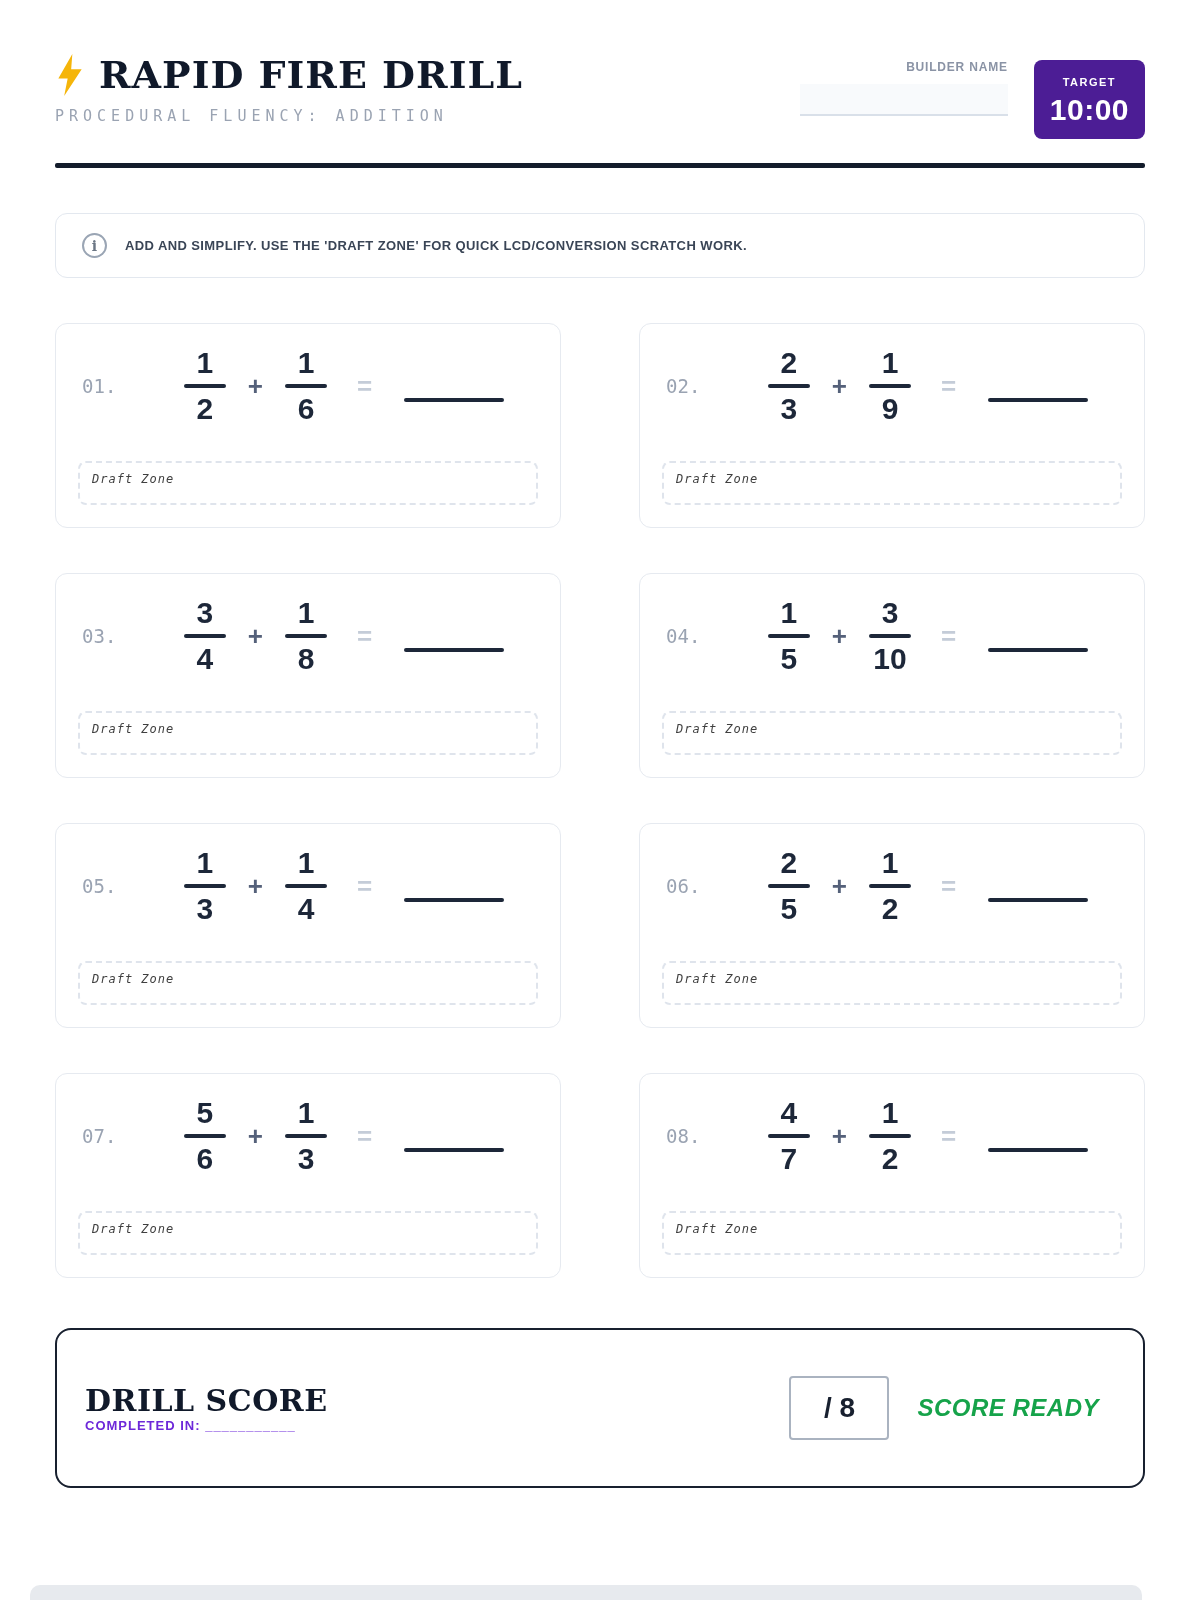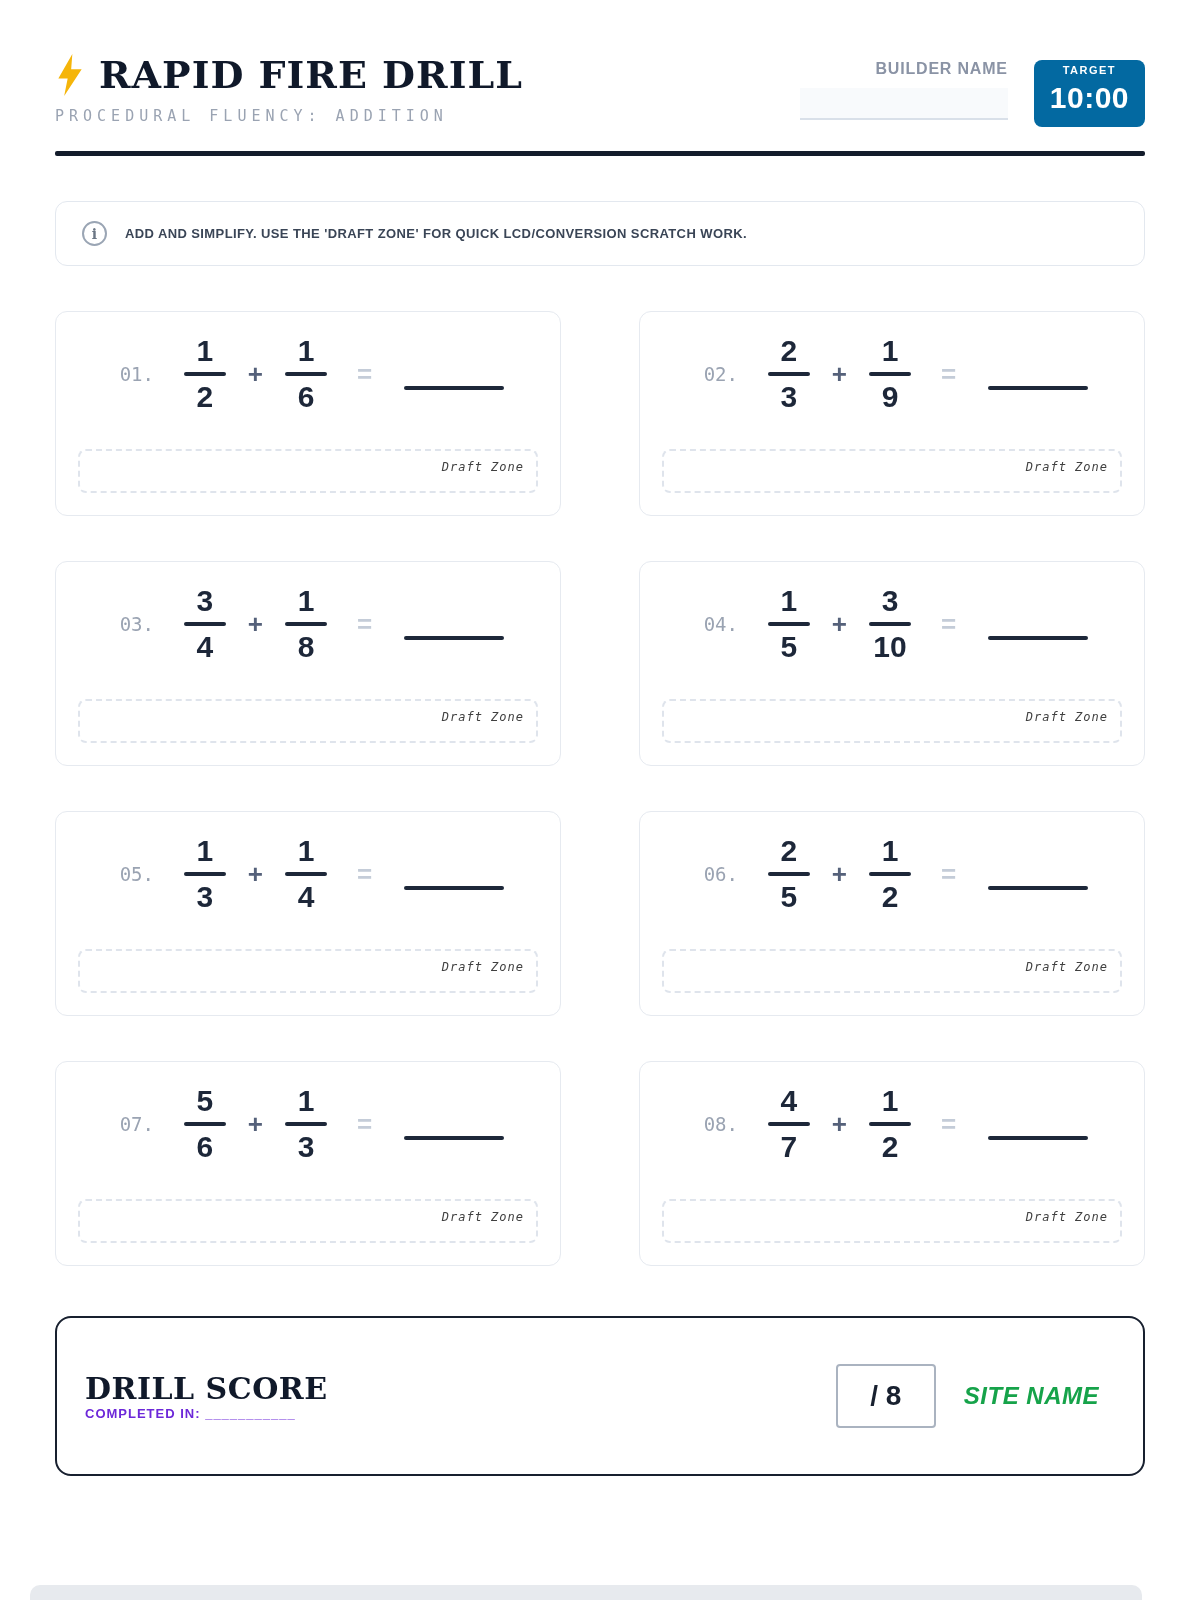--- a/index.html
+++ b/index.html
@@ -8,36 +8,36 @@
   .page { position:relative; width:1200px; height:1600px; padding:52px 55px 0 55px; }
 
   
   .header { display:flex; justify-content:space-between; align-items:flex-start; }
   .brand .title-row { display:flex; align-items:center; gap:14px; }
   .bolt { width:30px; height:42px; flex:0 0 auto; }
   .page-title { font-family:"DejaVu Serif", serif; font-weight:bold; font-size:38px; letter-spacing:1px; color:#10192a; }
   .subtitle { margin-top:10px; font-family:"DejaVu Sans Mono", monospace; font-size:15px; letter-spacing:5px; color:#9aa3b2; }
   .header-right { display:flex; align-items:flex-start; gap:26px; padding-top:8px; }
   .builder { display:flex; flex-direction:column; align-items:flex-end; }
-  .builder-label { font-size:16px; font-weight:bold; letter-spacing:0.8px; color:#8a93a5; }
+  .builder-label { font-size:12px; font-weight:bold; letter-spacing:0.8px; color:#8a93a5; }
   .builder-input { margin-top:10px; width:208px; height:32px; border:none; outline:none; background:#f8fafc; border-bottom:2px solid #d9e0e9; font-size:15px; padding:0 8px; color:#18202f; }
-  .target-box { background:#0369a1; color:#ffffff; border-radius:8px; padding:4px 16px 12px 16px; text-align:center; min-width:106px; }
+  .target-box { background:#4c1d95; color:#ffffff; border-radius:8px; padding:16px 16px 12px 16px; text-align:center; min-width:106px; }
   .target-label { font-size:11px; font-weight:bold; letter-spacing:1.5px; }
   .target-time { margin-top:5px; font-size:30px; font-weight:bold; letter-spacing:0.5px; }
 
   .divider { margin-top:24px; height:5px; background:#131c2b; border-radius:2px; }
 
   
   .banner { margin-top:45px; border:1px solid #e3e8ef; border-radius:12px; padding:19px 26px; display:flex; align-items:center; gap:18px; }
   .info-circle { width:25px; height:25px; border:2px solid #9aa5b4; border-radius:50%; color:#6b7684; font-family:"DejaVu Serif", serif; font-size:14px; font-weight:bold; display:flex; align-items:center; justify-content:center; flex:0 0 auto; }
   .banner-text { font-size:13px; font-weight:bold; letter-spacing:0.4px; color:#3a4556; }
 
   
   .grid { margin-top:45px; display:grid; grid-template-columns:1fr 1fr; column-gap:78px; row-gap:45px; }
-  .card { border:1px solid #e6eaf0; border-radius:12px; height:205px; padding:24px 22px 22px 22px; display:flex; flex-direction:column; justify-content:space-between; background:#fff;text-align:right; }
+  .card { border:1px solid #e6eaf0; border-radius:12px; height:205px; padding:24px 22px 22px 22px; display:flex; flex-direction:column; justify-content:space-between; background:#fff; }
   .problem-row { display:flex; align-items:center; padding:0 4px; }
   .pnum { font-family:"DejaVu Sans Mono", monospace; font-size:19px; color:#9aa3b2; width:72px; flex:0 0 auto; }
   .expr { flex:1; display:flex; align-items:center; justify-content:center; gap:22px; }
   .fraction { display:flex; flex-direction:column; align-items:center; gap:6px; }
   .fnum, .fden { font-size:30px; font-weight:bold; color:#1d2739; line-height:1; }
   .fbar { width:42px; height:4px; background:#1d2739; border-radius:2px; }
   .op { font-size:26px; font-weight:bold; color:#55617a; }
   .eq { font-size:26px; font-weight:bold; color:#c4ccd8; margin-left:8px; }
   .answer-line { width:100px; height:4px; background:#1d2739; border-radius:2px; margin-left:10px; transform:translateY(14px); }
   .draft { border:2px dashed #dfe4ec; border-radius:8px; height:44px; padding:6px 12px; }
@@ -284,19 +284,19 @@
 
   </div>
 
   <div class="score-box">
     <div class="score-left">
       <div class="score-title">DRILL SCORE</div>
       <div class="completed">COMPLETED IN: ___________</div>
     </div>
     <div class="score-right">
       <div class="score-field">/ 8</div>
-      <div class="status-ready">SITE NAME</div>
+      <div class="status-ready">SCORE READY</div>
     </div>
   </div>
 
   <div class="bottom-strip"></div>
 
 </div>
 
 </body></html>

